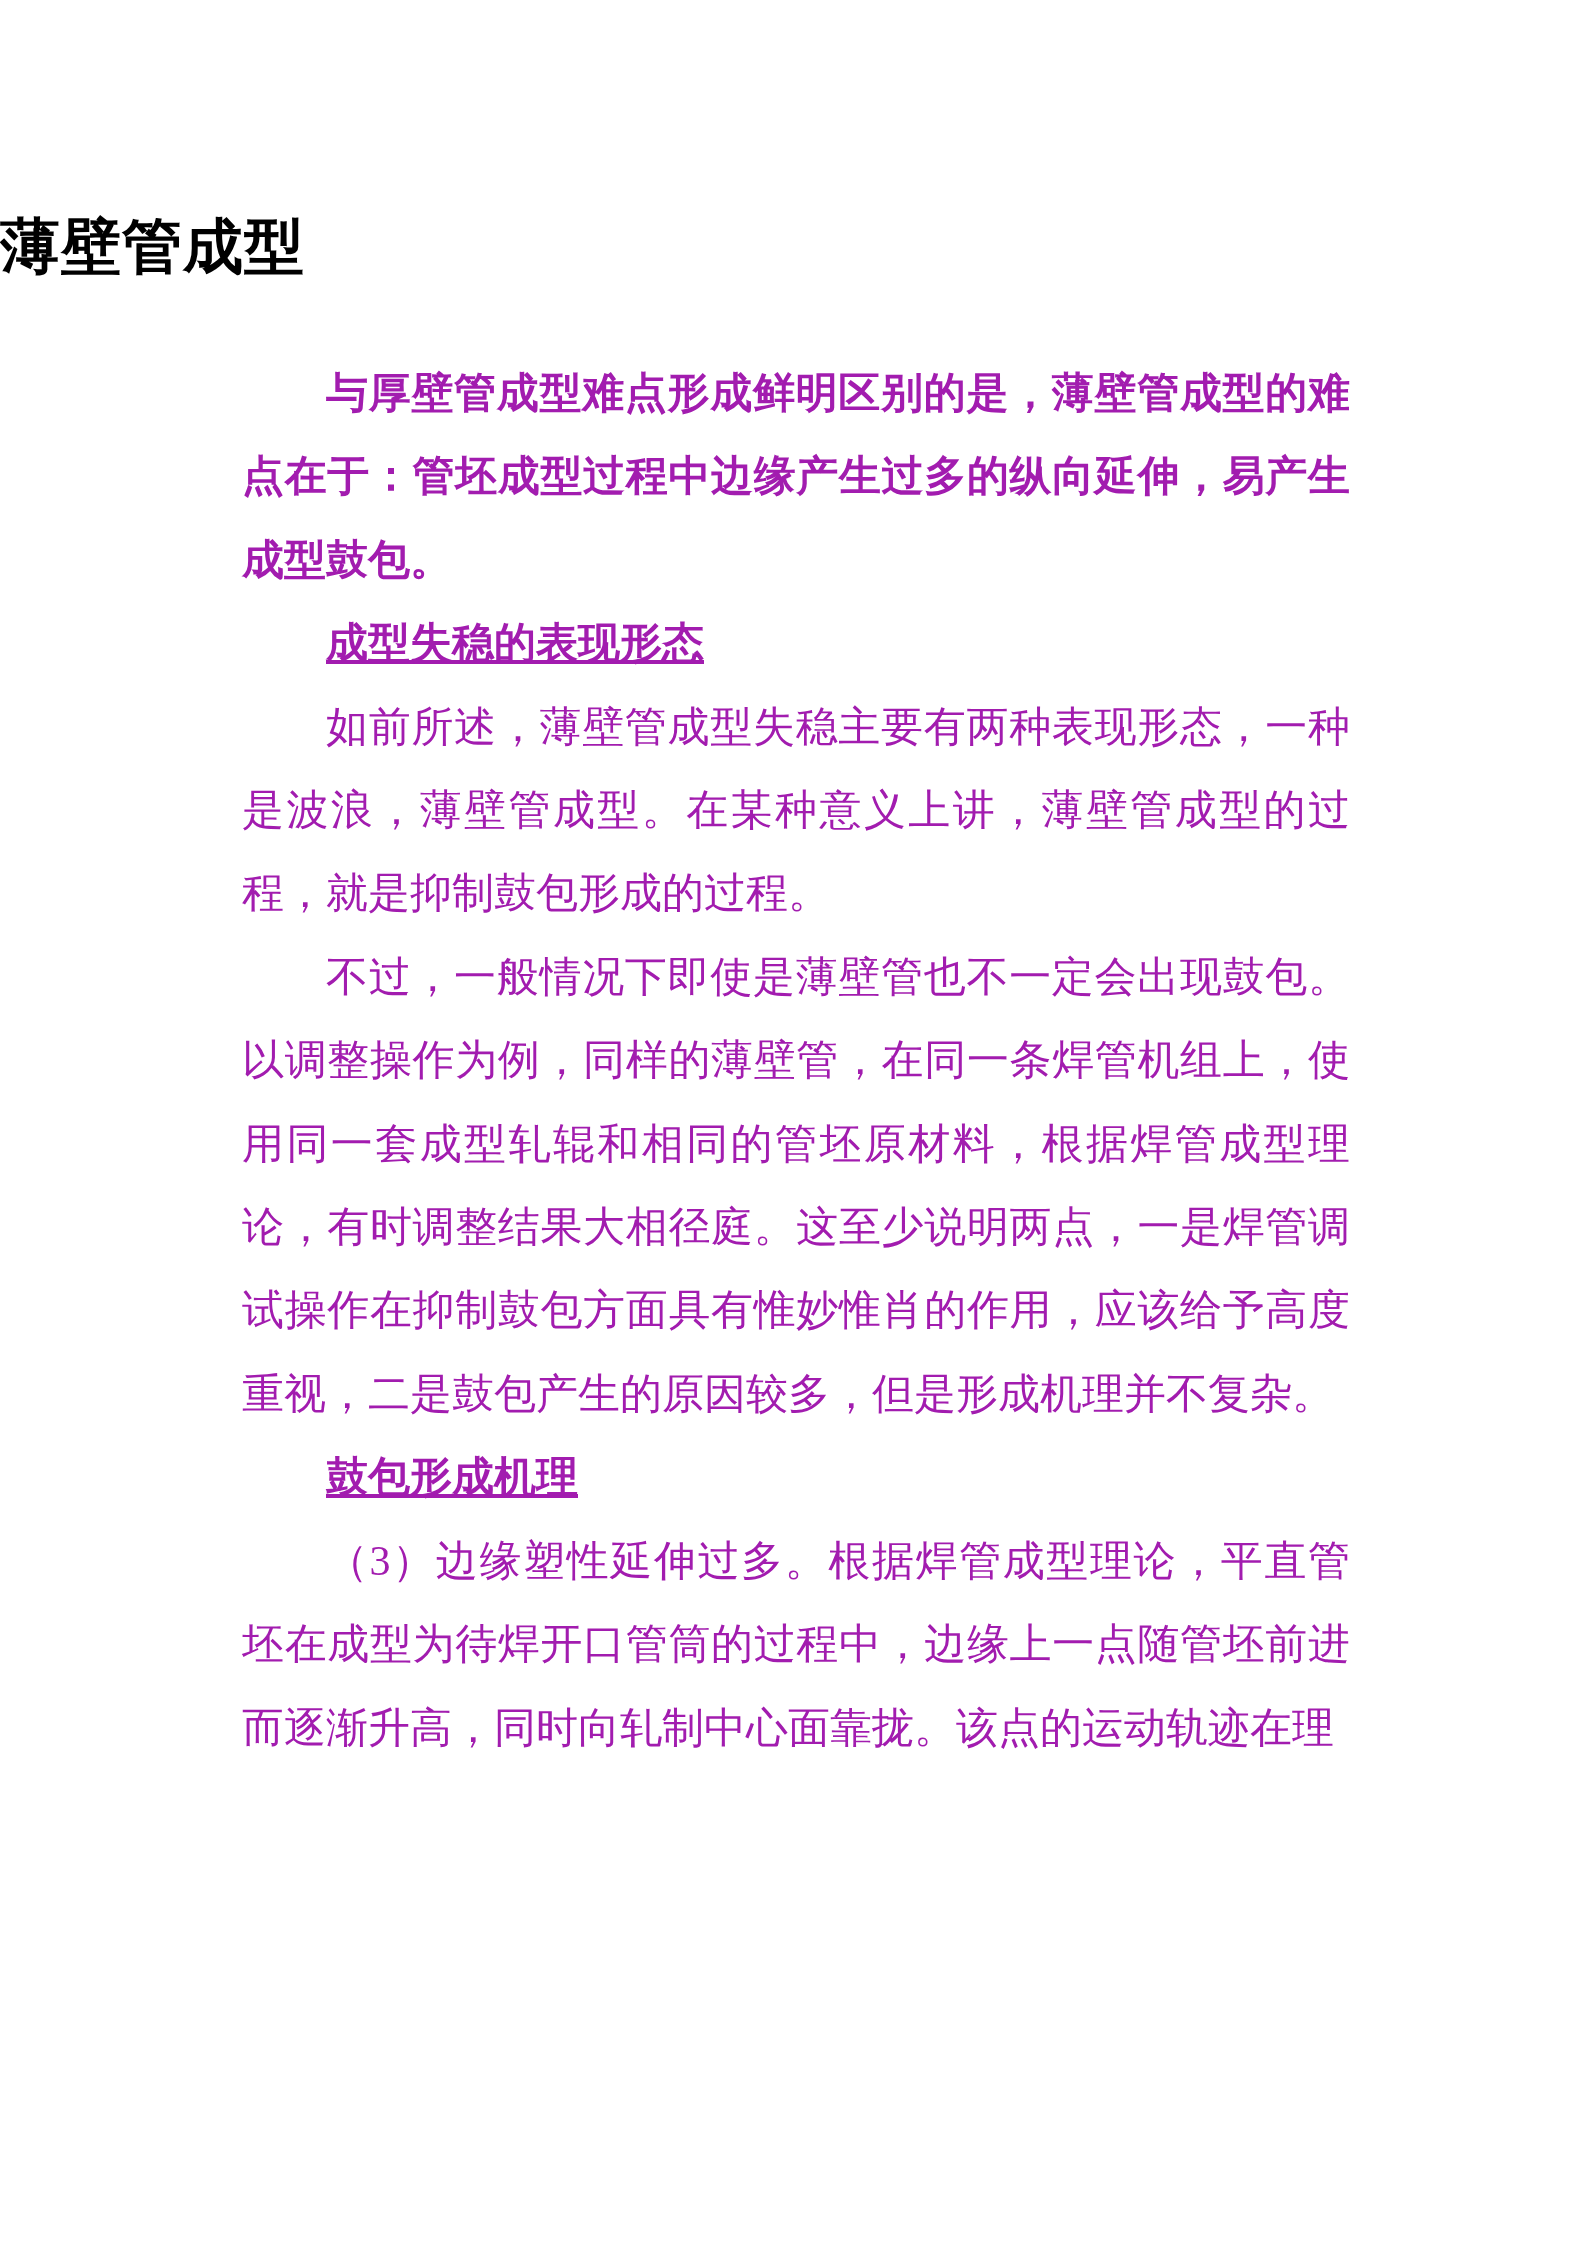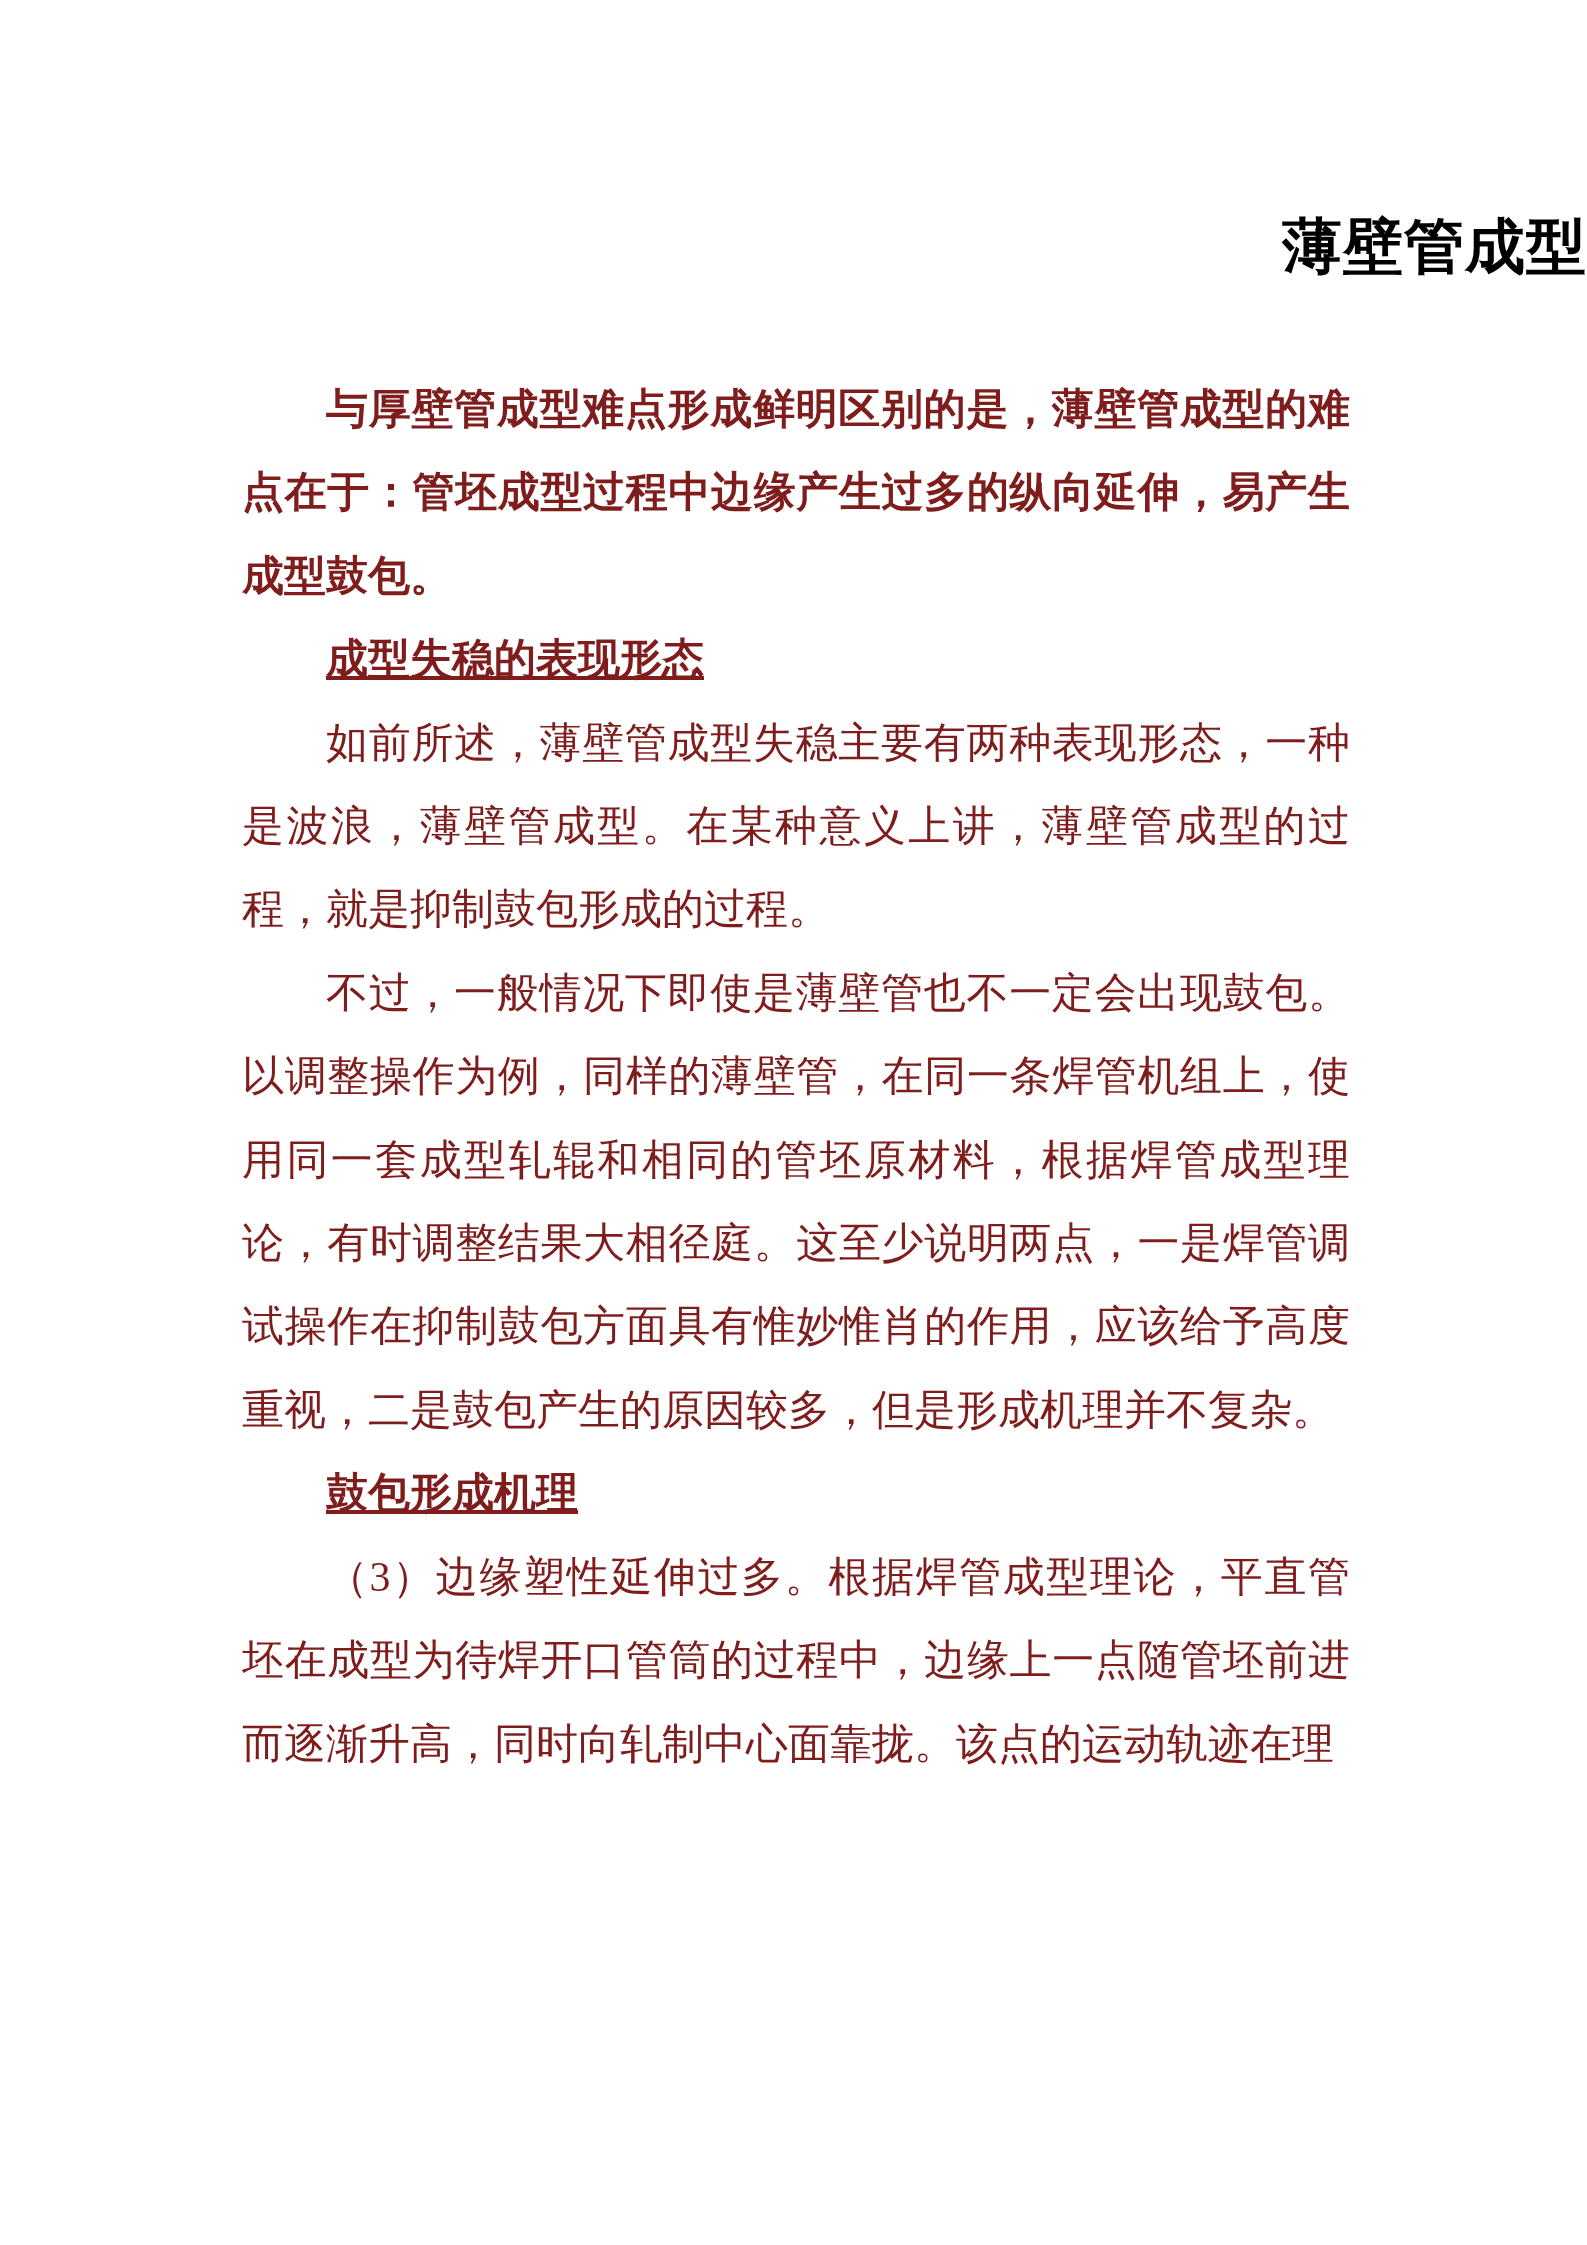--- a/index.html
+++ b/index.html
@@ -15,37 +15,37 @@
     overflow: hidden;
     font-family: "Liberation Serif", serif;
     color: #000000;
   }
   .doc-title {
     position: absolute;
     top: 212px;
     left: 0;
     width: 1587px;
     margin: 0;
-    text-align: right;
+    text-align: left;
     font-size: 60px;
     line-height: 70px;
     font-weight: bold;
     font-family: Liberation Sans, sans-serif;
     color: #000000;
     letter-spacing: 1px;
   }
   .doc-body {
     position: absolute;
-    top: 368px;
+    top: 352px;
     left: 242px;
     width: 1108px;
     font-size: 42px;
     line-height: 83.4px;
     font-family: "Liberation Serif", serif;
-    color: #7f1d1d;
+    color: #a21caf;
   }
   .para {
     margin: 0;
     text-indent: 2em;
     text-align: justify;
     text-justify: inter-character;
     word-break: normal;
     overflow-wrap: break-word;
   }
   .heading {

